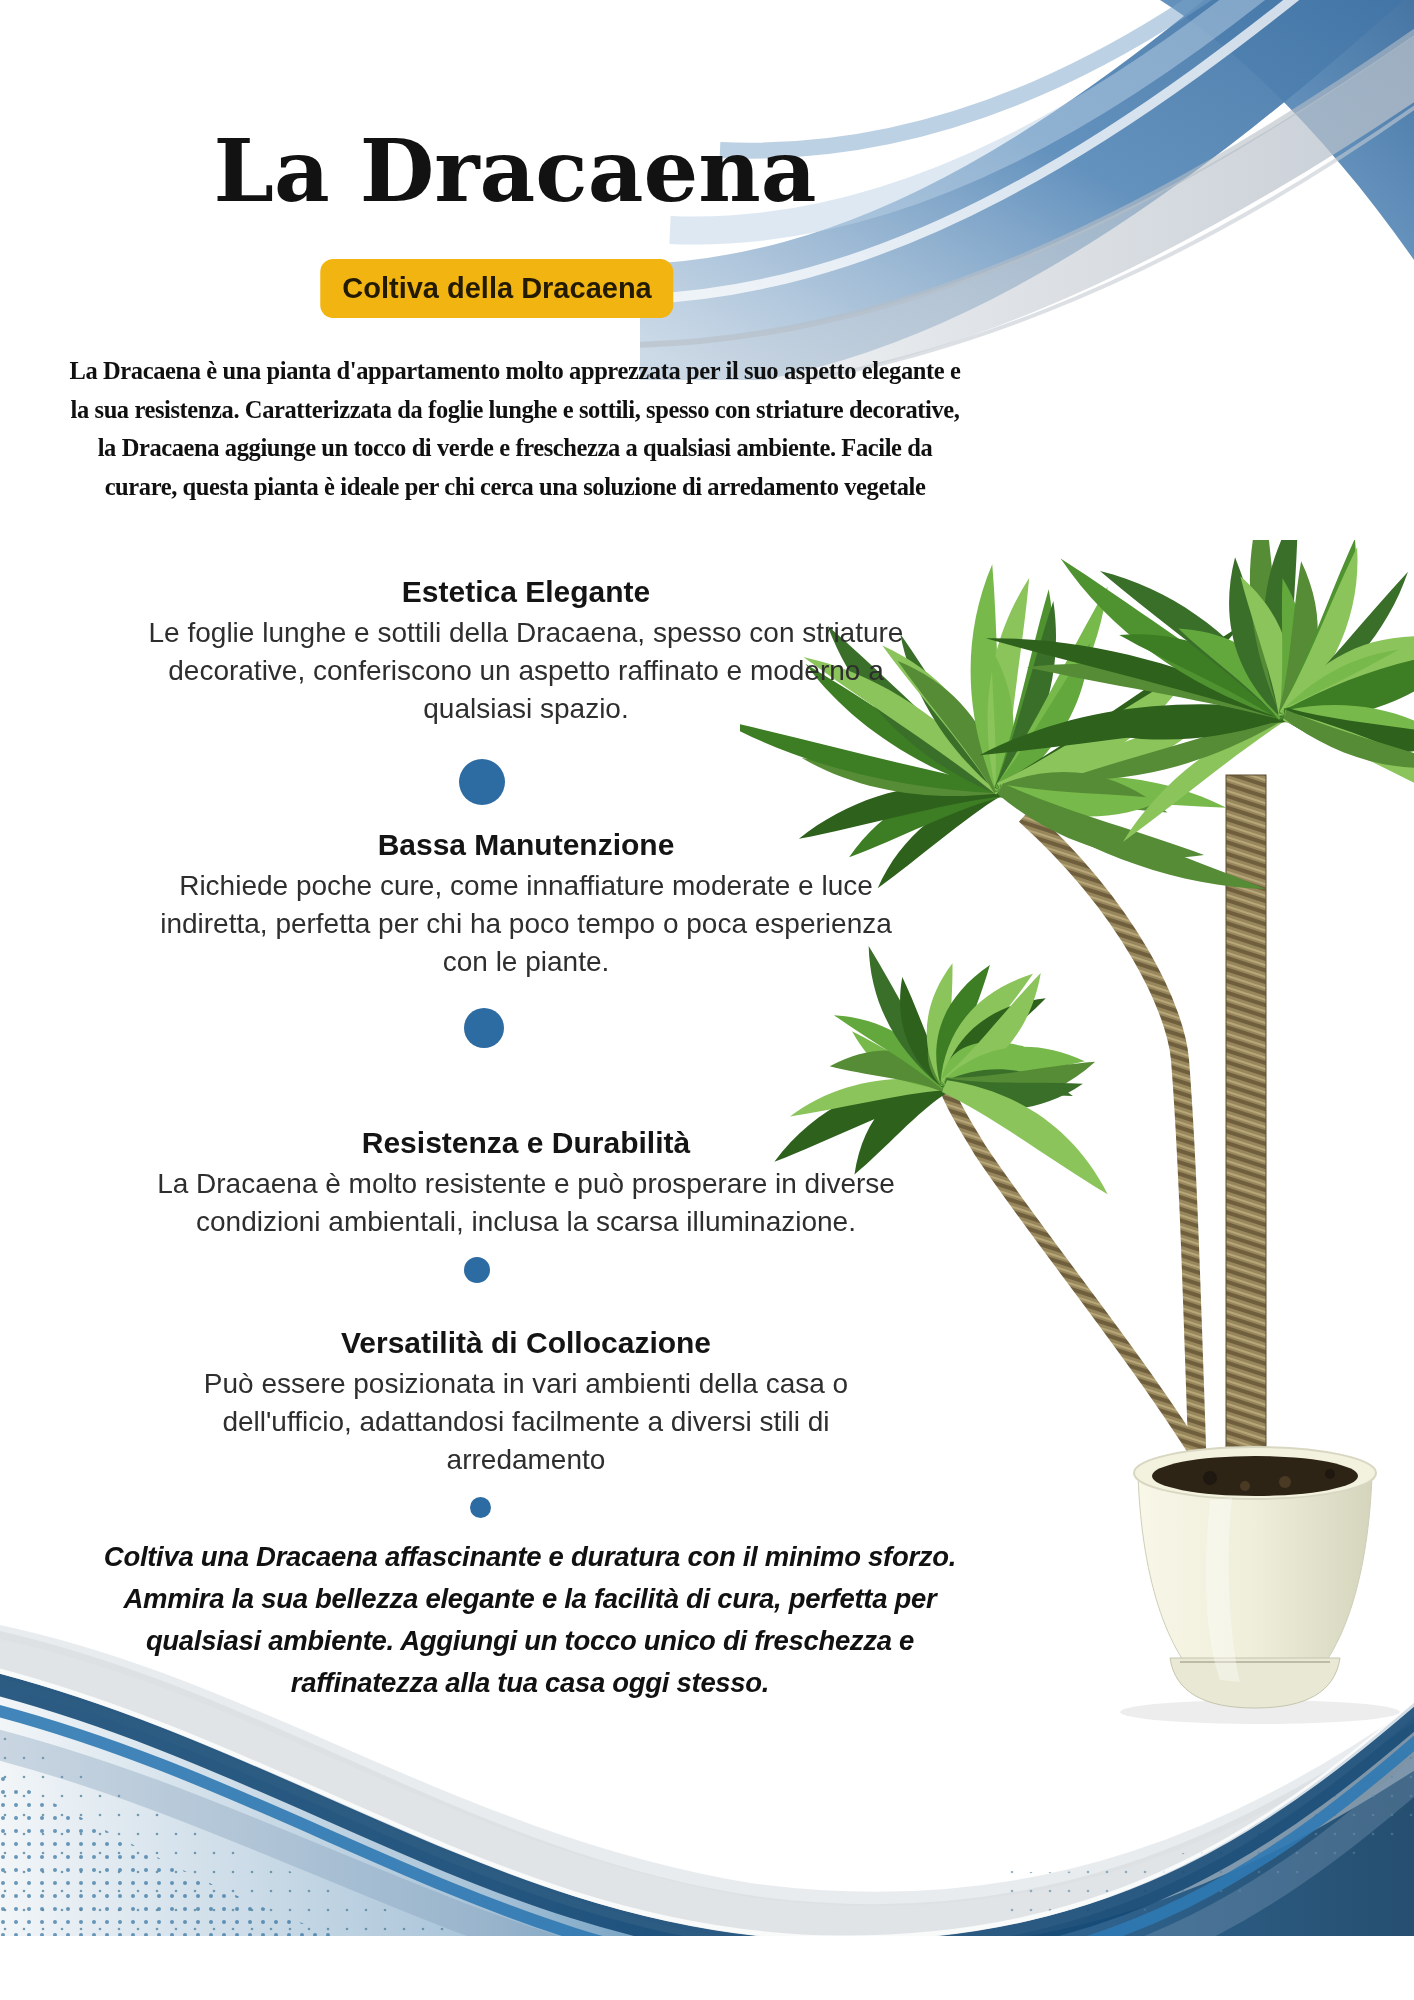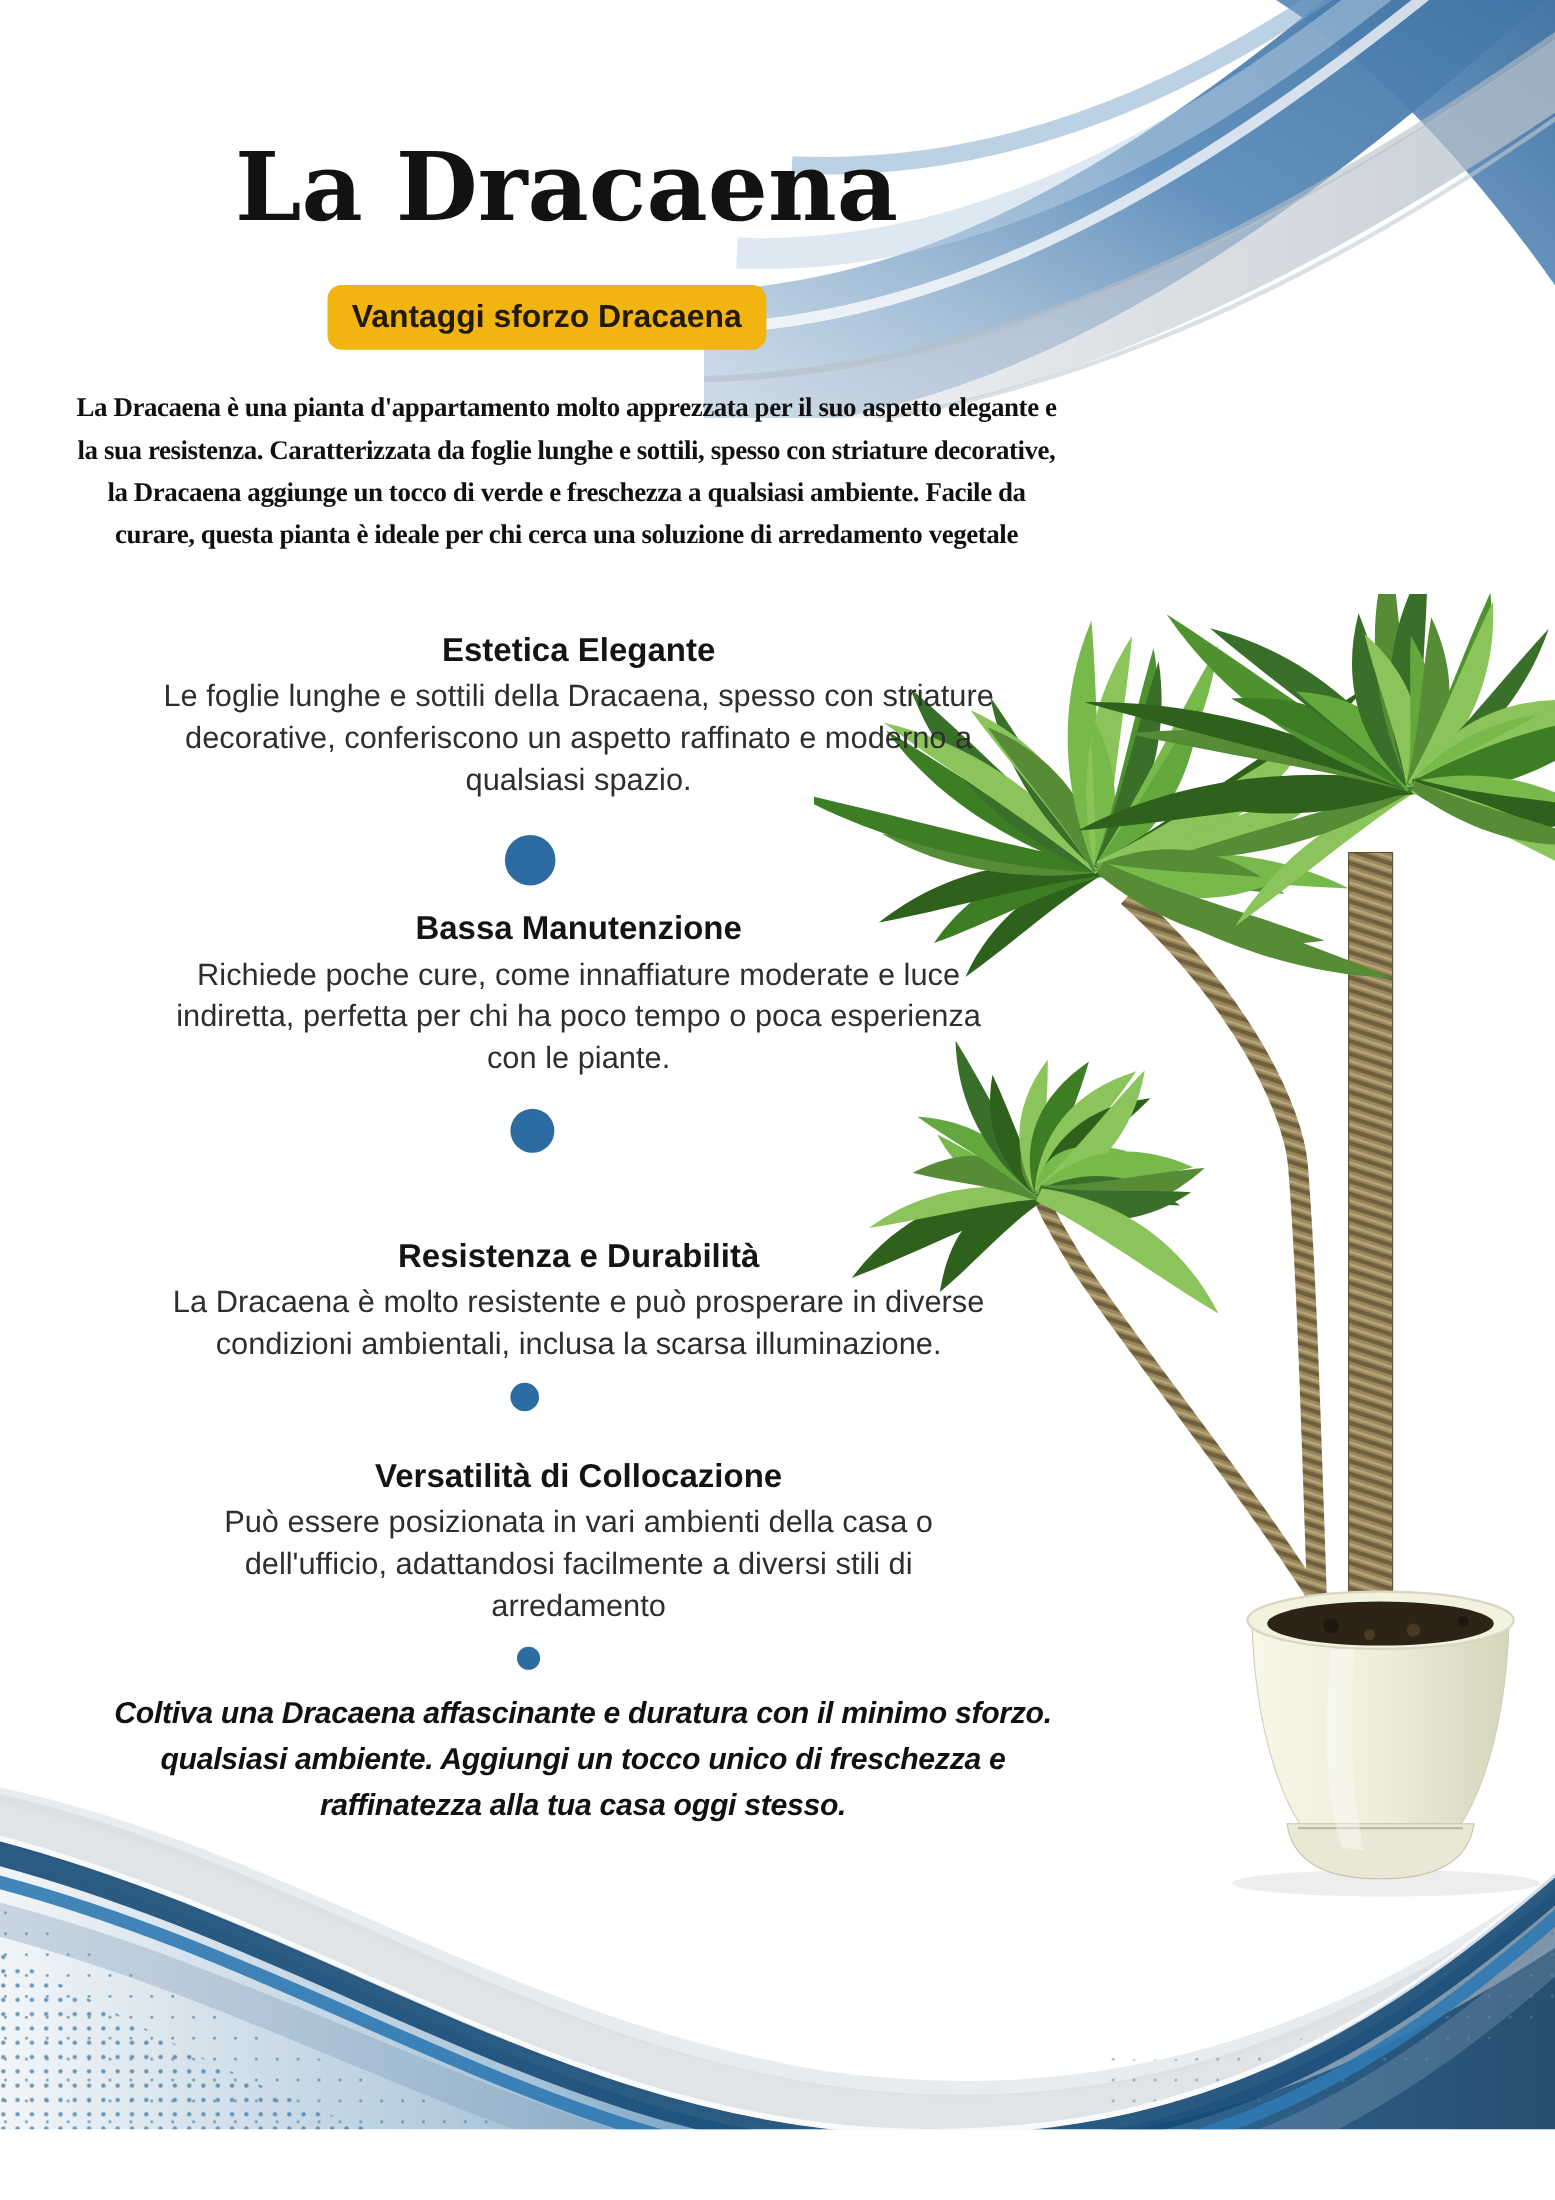--- a/index.html
+++ b/index.html
@@ -210,21 +210,21 @@
         <use href="#leafShape" transform="translate(545 175) rotate(-10.6) scale(1.12 -1.11)" fill="#3d7d23"></use>
         <use href="#leafShape" transform="translate(545 175) rotate(2.6) scale(1.10 1.19)" fill="#77b94a"></use>
         <use href="#leafShape" transform="translate(545 175) rotate(17.9) scale(1.03 -1.21)" fill="#2e611c"></use>
         <use href="#leafShape" transform="translate(545 175) rotate(22.3) scale(1.87 0.96)" fill="#8bc45b"></use>
         <use href="#leafShape" transform="translate(545 175) rotate(25.1) scale(1.01 -0.89)" fill="#558c35"></use>
       </g>
   </svg>
 
   <h1 class="title">La Dracaena</h1>
 
-  <div class="badge">Vantaggi sforzo Dracaena</div>
+  <div class="badge">Coltiva della Dracaena</div>
 
   <div class="intro">
     <div class="iline">La Dracaena è una pianta d'appartamento molto apprezzata per il suo aspetto elegante e</div>
     <div class="iline">la sua resistenza. Caratterizzata da foglie lunghe e sottili, spesso con striature decorative,</div>
     <div class="iline">la Dracaena aggiunge un tocco di verde e freschezza a qualsiasi ambiente. Facile da</div>
     <div class="iline">curare, questa pianta è ideale per chi cerca una soluzione di arredamento vegetale</div>
   </div>
 
   <section class="sec s1">
     <h2>Estetica Elegante</h2>
@@ -256,17 +256,18 @@
     <h2>Versatilità di Collocazione</h2>
     <div class="bline">Può essere posizionata in vari ambienti della casa o</div>
     <div class="bline">dell'ufficio, adattandosi facilmente a diversi stili di</div>
     <div class="bline">arredamento</div>
   </section>
 
   <div class="dot d4"></div>
 
   <div class="closing">
     <div class="cline">Coltiva una Dracaena affascinante e duratura con il minimo sforzo.</div>
+    <div class="cline">Ammira la sua bellezza elegante e la facilità di cura, perfetta per</div>
     <div class="cline">qualsiasi ambiente. Aggiungi un tocco unico di freschezza e</div>
     <div class="cline">raffinatezza alla tua casa oggi stesso.</div>
   </div>
 
 </div>
 
 </body></html>

